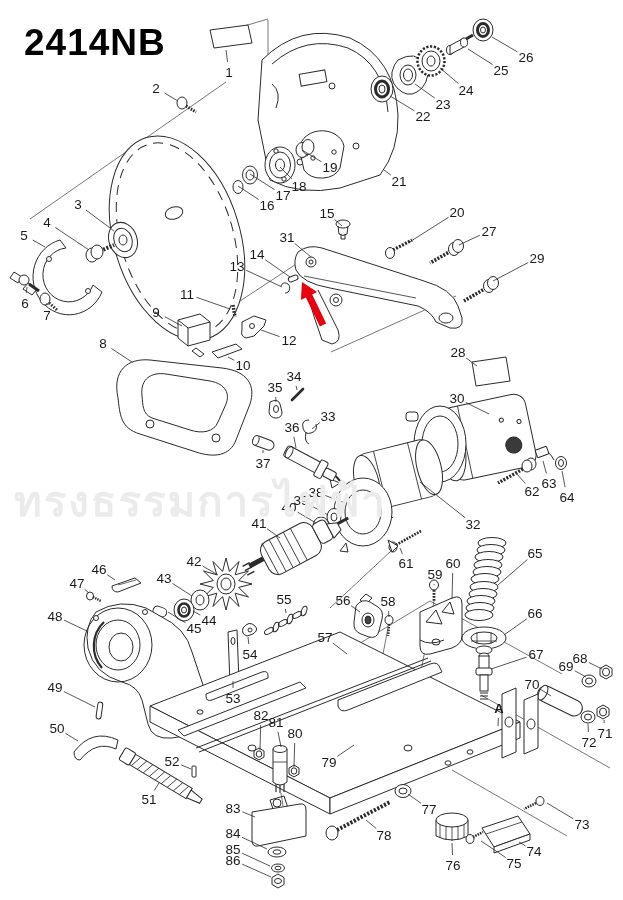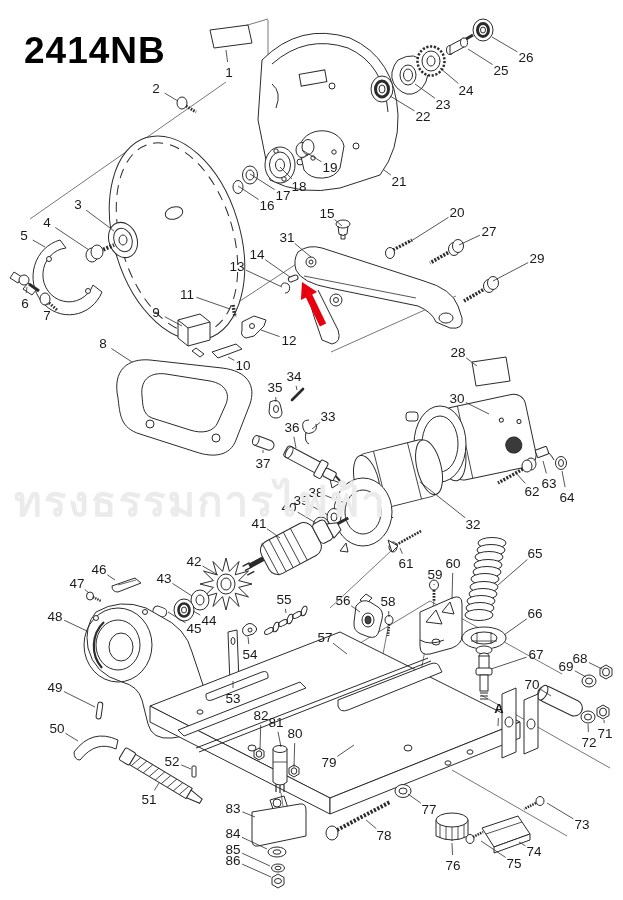--- a/index.html
+++ b/index.html
@@ -1,19 +1,19 @@
 <!DOCTYPE html>
 <html><head>
 <meta charset="utf-8">
 <style>
   html,body{margin:0;padding:0;background:#ffffff;}
   .page{position:relative;width:623px;height:900px;background:#fff;overflow:hidden;
         font-family:"Liberation Sans",sans-serif;}
   .title{position:absolute;left:24px;top:22px;font-size:37px;font-weight:900;
-         letter-spacing:1px;color:#000;margin-top:8px;}
+         letter-spacing:1px;color:#000;}
   .watermark{position:absolute;left:14px;top:468px;font-size:42px;font-weight:600;
          color:#ebebeb;letter-spacing:2px;white-space:nowrap;user-select:none;}
   svg{position:absolute;left:0;top:0;}
   .plabel{font-size:13.5px;fill:#1a1a1a;}
   .plabel.bold{font-weight:bold;font-size:13px;}
 </style>
 </head>
 <body>
 
 <div class="page">

